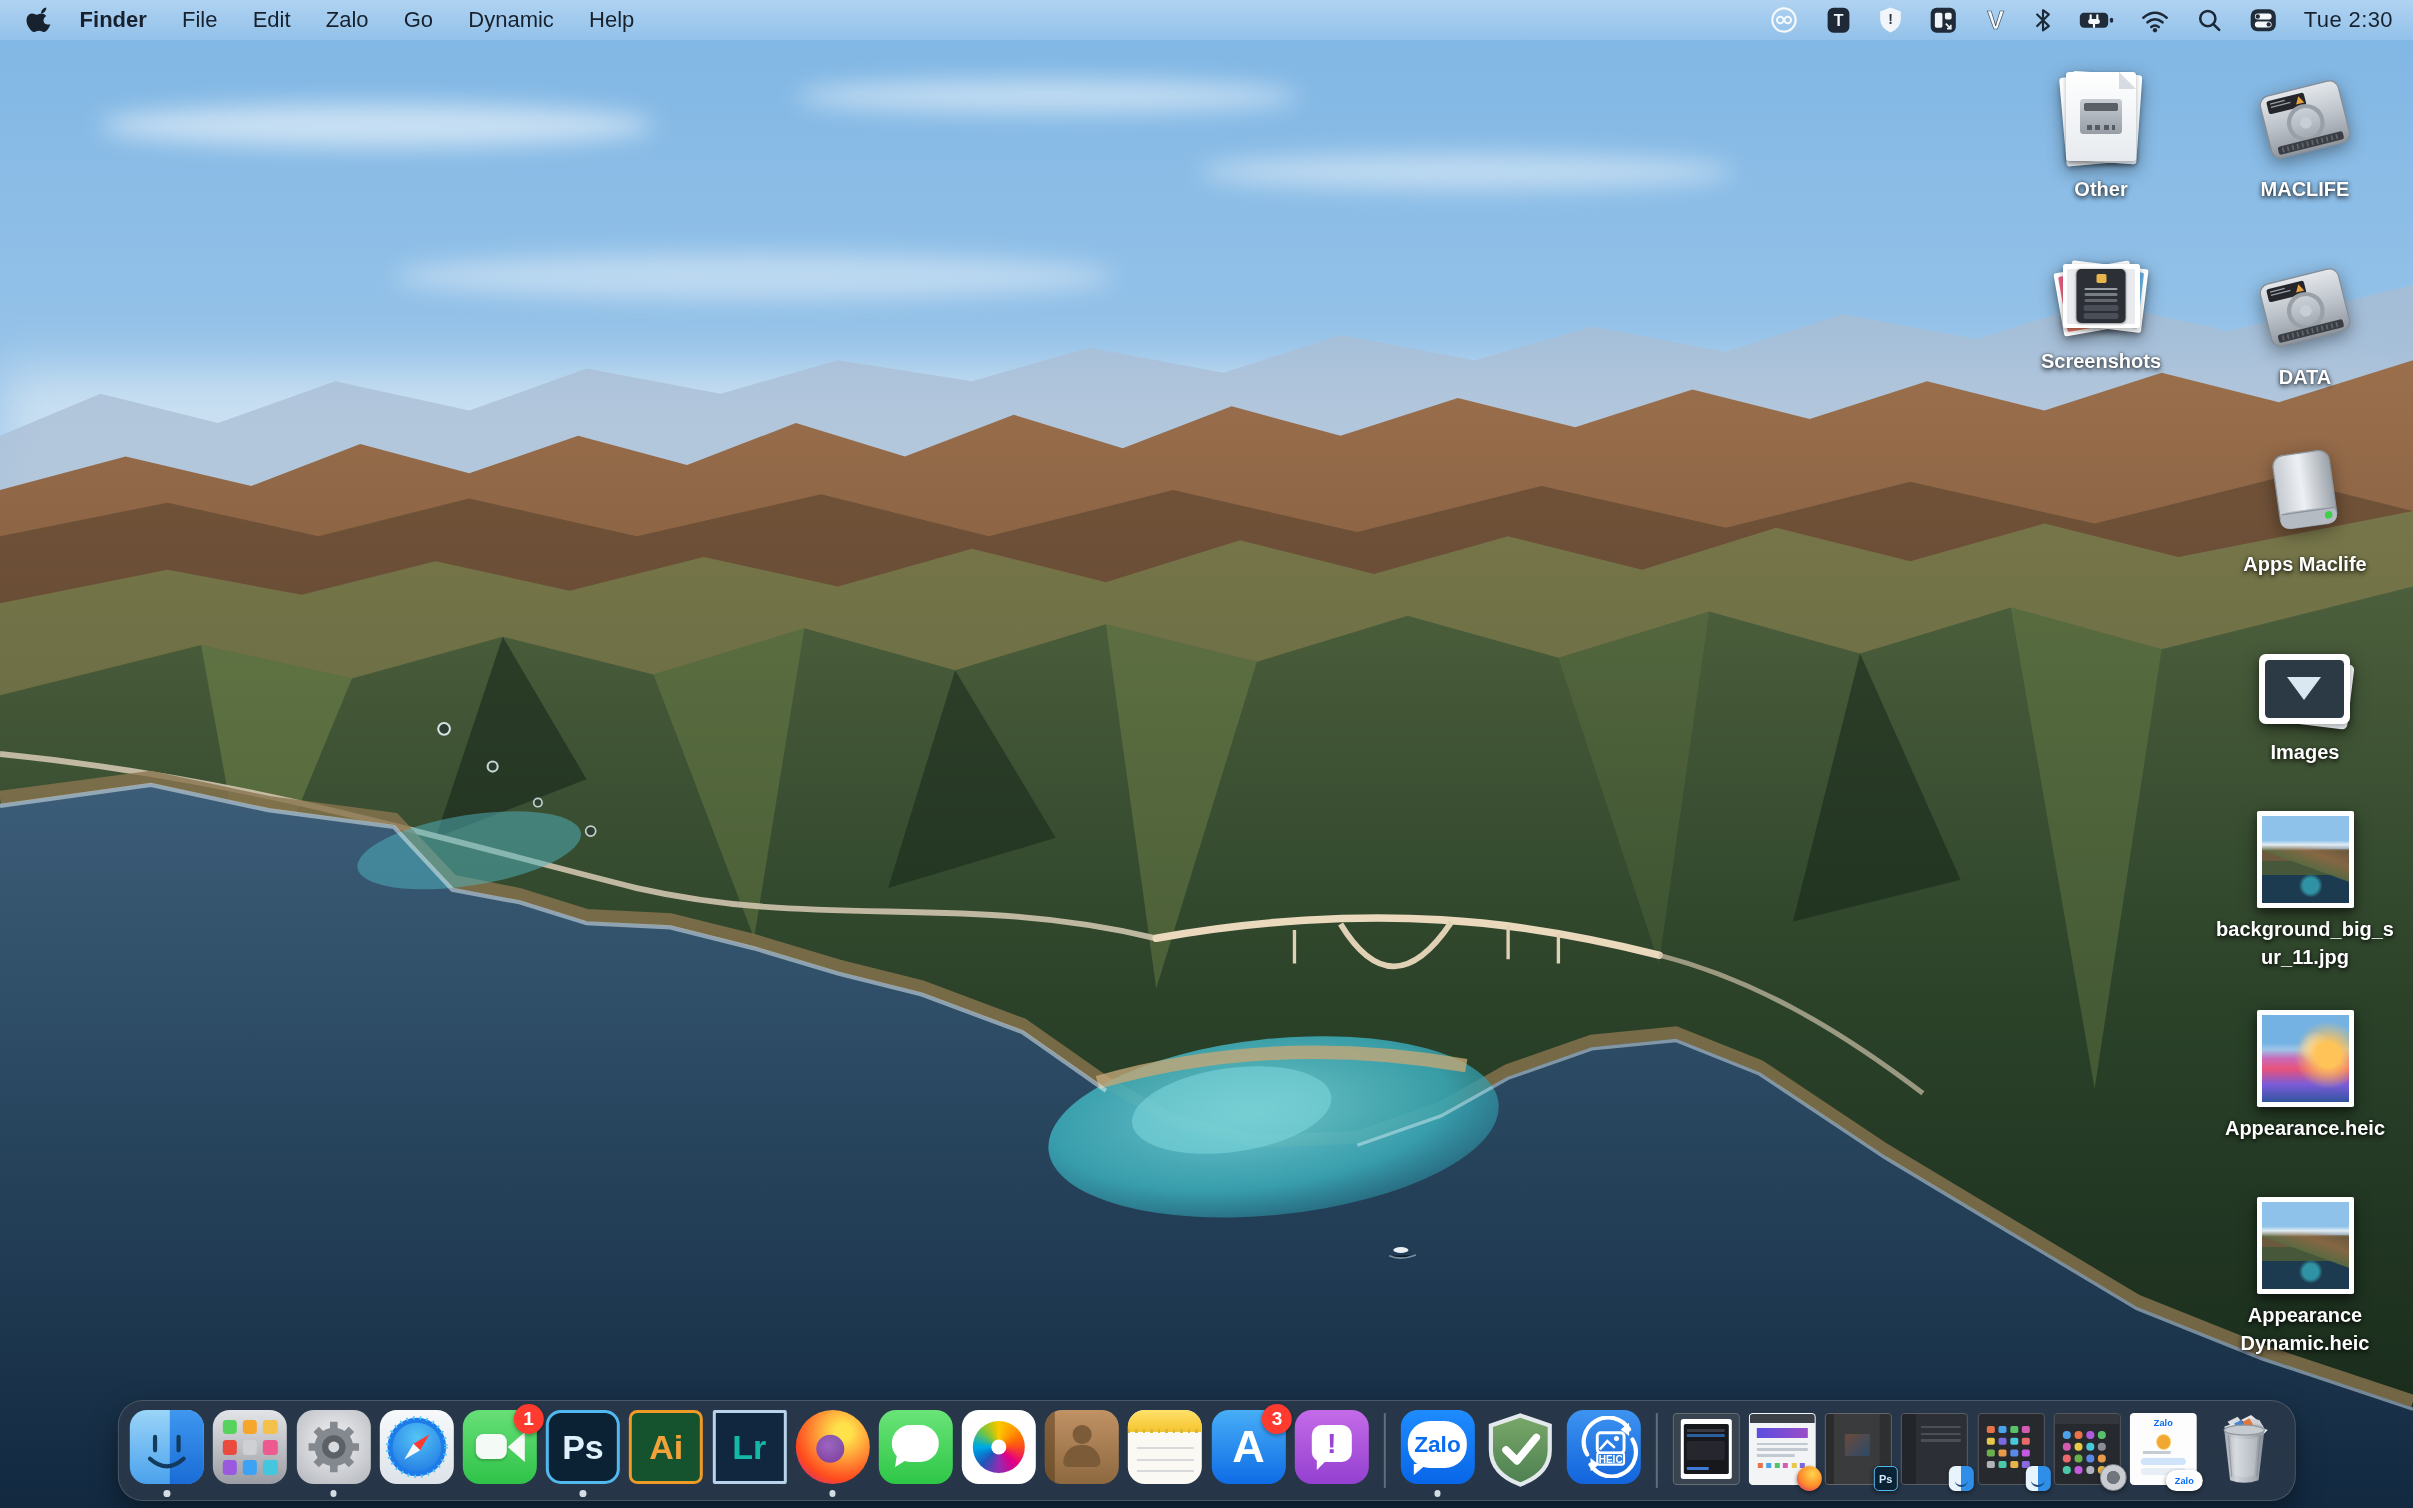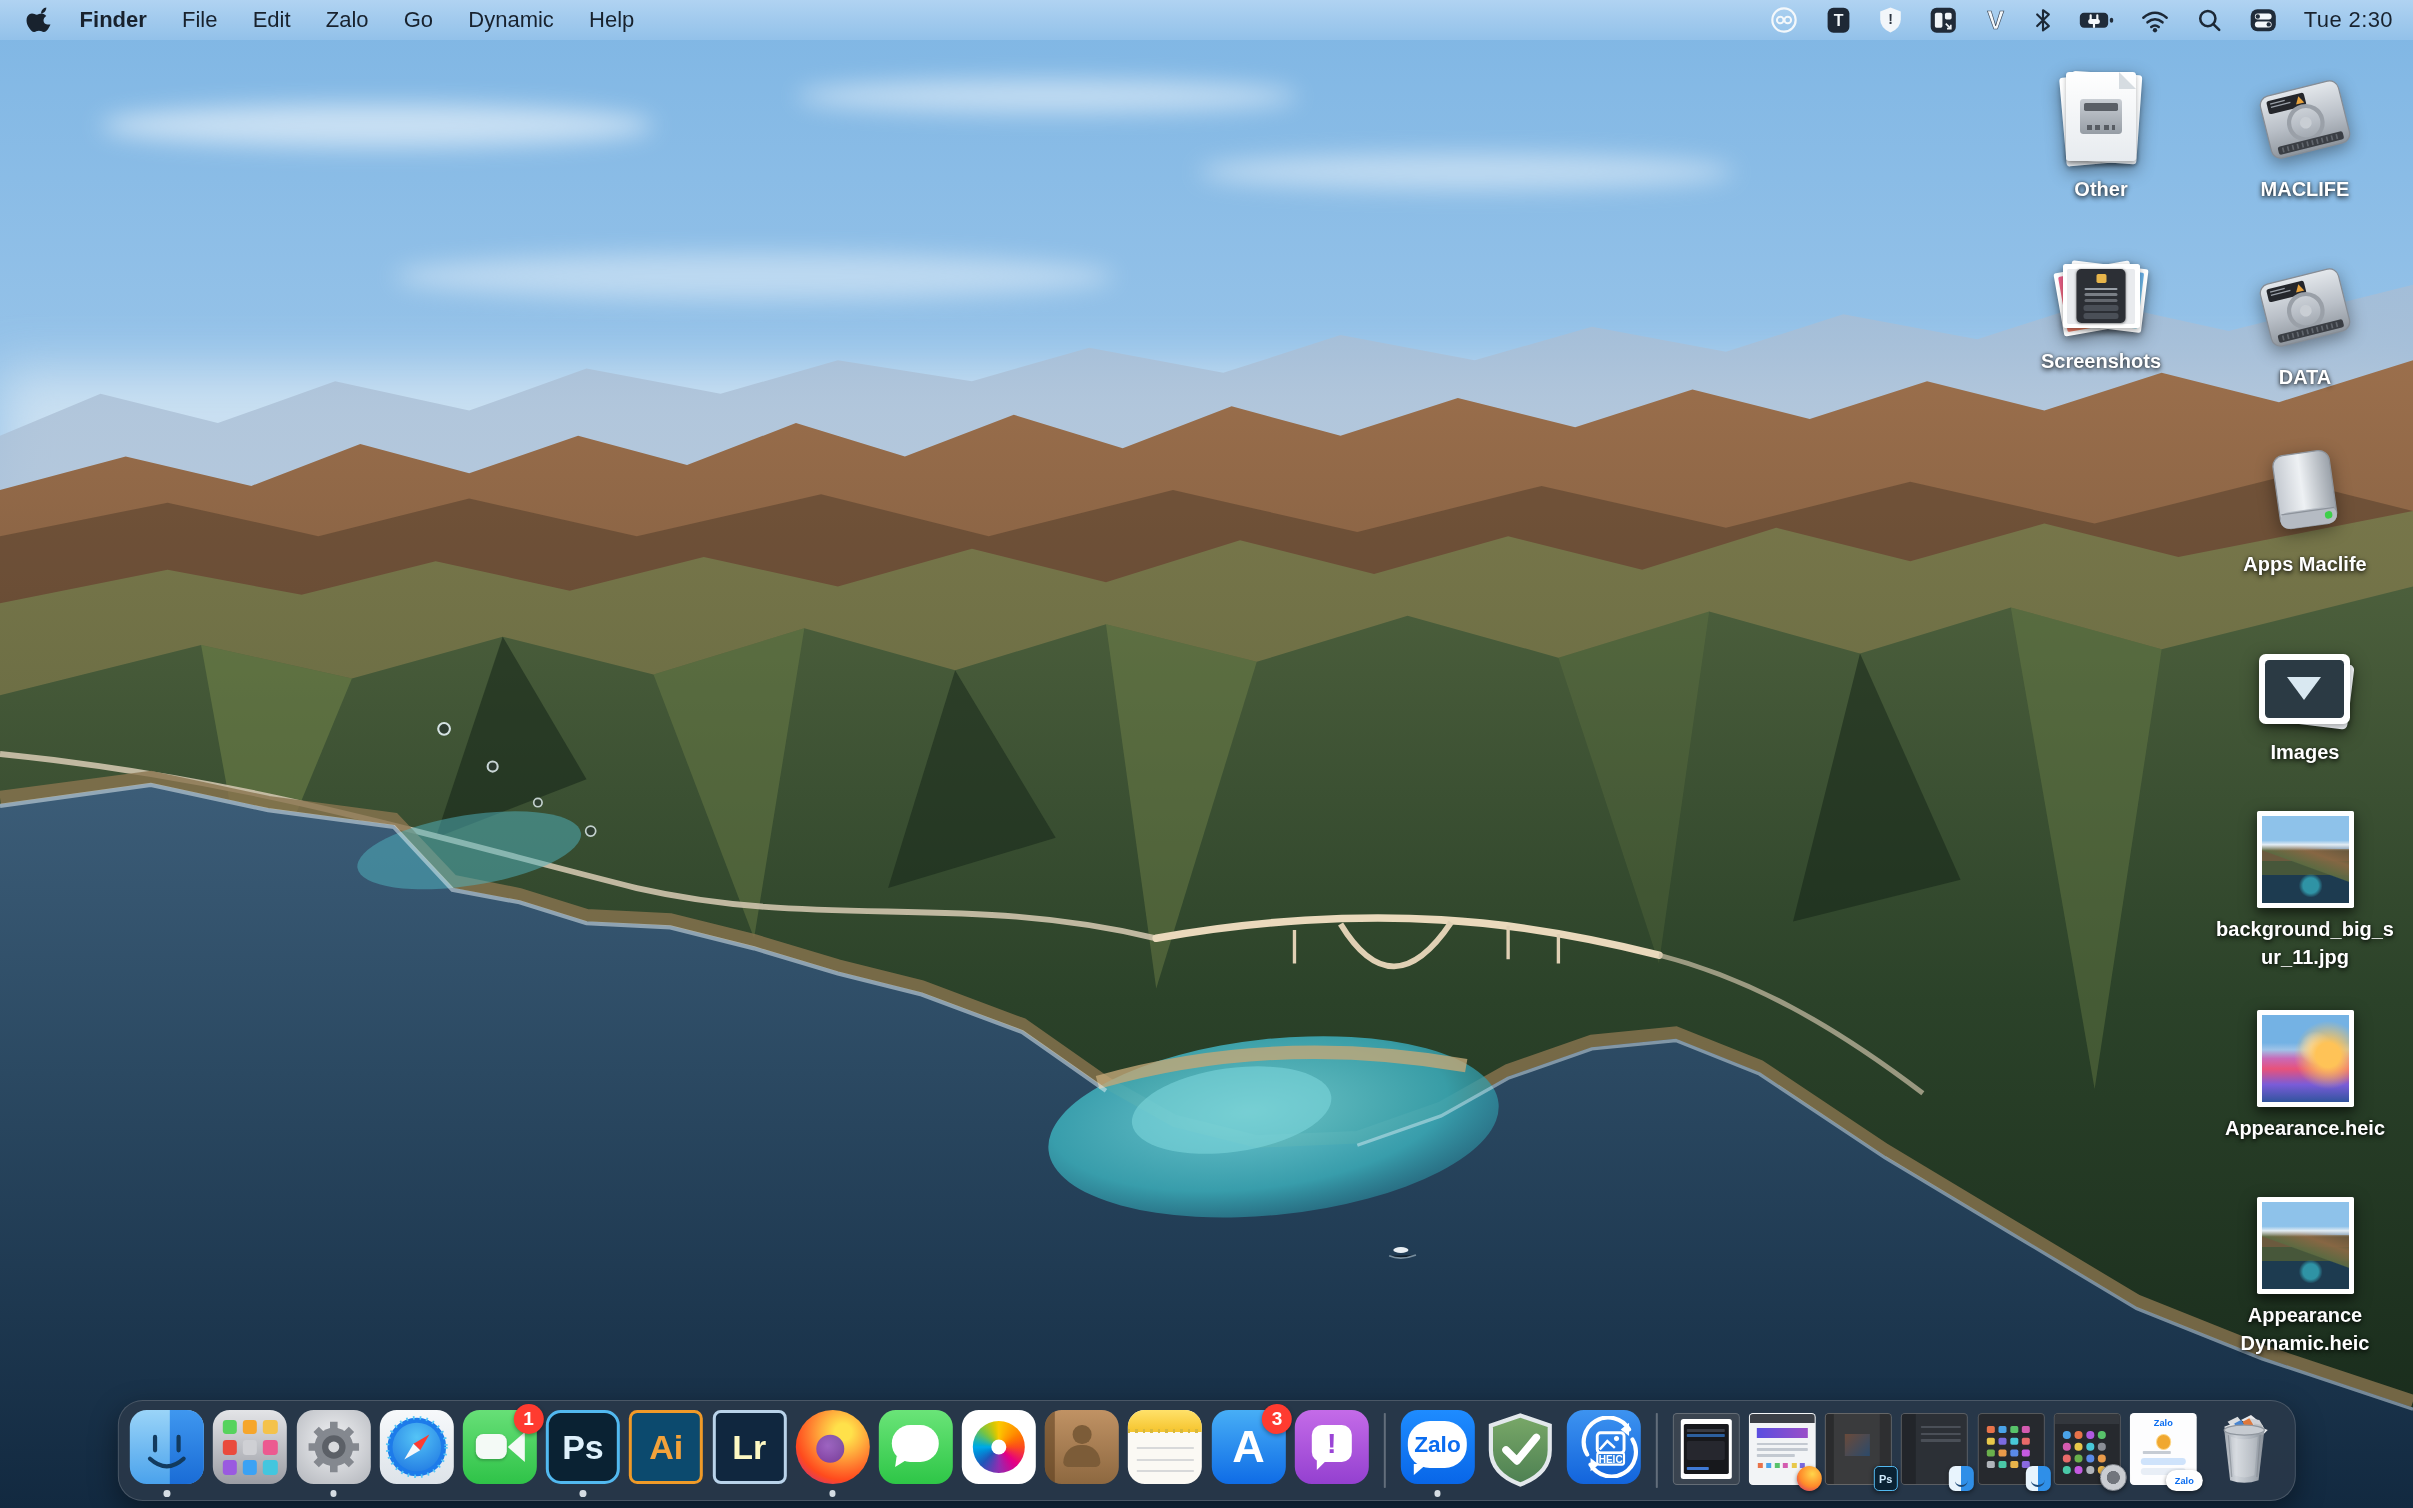--- a/index.html
+++ b/index.html
@@ -109,22 +109,22 @@
   .lp7{background:#9a5ae0}.lp8{background:#3ba2f4}.lp9{background:#43c6de}
   .i-prefs{background:radial-gradient(circle at 50% 42%,#f2f3f5,#b3b6bc)}
   .i-safari{background:linear-gradient(180deg,#f7f9fb,#dde3e9);display:flex;align-items:center;justify-content:center}
   .i-ft{background:linear-gradient(180deg,#67df77,#2fc348)}
   .cam-body{position:absolute;left:12.6px;top:24px;width:31px;height:25px;background:#f4faf6;border-radius:7.5px;
             box-shadow:0 1.7px 2.5px rgba(0,0,0,.18)}
   .cam-lens{position:absolute;left:45px;top:22px;width:0;height:0;border-top:15px solid transparent;
             border-bottom:15px solid transparent;border-right:17px solid #f4faf6}
   .adobe{display:flex;align-items:center;justify-content:center;font-weight:700;font-size:34px;border-radius:15px}
   .i-ps{background:#0a2233;border:3.4px solid #52b9f0;color:#dff1fc}
-  .i-ai{background:#0c4a6e;border:3.4px solid #f09a28;color:#f3a23a;border-radius:8.4px}
-  .i-lr{background:#10273f;border:3.4px solid #b9d3ea;color:#fef9c3;border-radius:8px}
+  .i-ai{background:#14532d;border:3.4px solid #f09a28;color:#f3a23a;border-radius:8.4px}
+  .i-lr{background:#10273f;border:3.4px solid #b9d3ea;color:#14b8a6;border-radius:2px}
   .i-fox{border-radius:50%;background:radial-gradient(circle at 64% 30%,#ffe14a 0 12%,#ffb23e 30%,#ff7a2e 50%,#ff4a1d 68%,#d8356b 84%,#a42e96 100%)}
   .fox-core{position:absolute;left:50%;top:52%;width:28.5px;height:28.5px;border-radius:50%;transform:translate(-58%,-50%);
             background:radial-gradient(circle at 40% 40%,#8c56d8,#5f2ea8);opacity:.85}
   .i-msg{background:linear-gradient(180deg,#6ae478,#2ec647)}
   .msg-b{position:absolute;left:13.4px;top:14.2px;width:47px;height:37px;background:#fff;border-radius:18.4px}
   .msg-t{position:absolute;left:17px;top:47px;width:0;height:0;border-top:11.7px solid #fff;
          border-right:13.4px solid transparent;transform:rotate(8deg)}
   .i-photos{background:#fff;display:flex;align-items:center;justify-content:center}
   .wheel{width:52px;height:52px;border-radius:50%;position:relative;
      background:conic-gradient(#f7c800,#f79400,#ef4e23,#d4007f,#8b2fa8,#2456b0,#00a6e0,#7cc24b,#f7c800);

